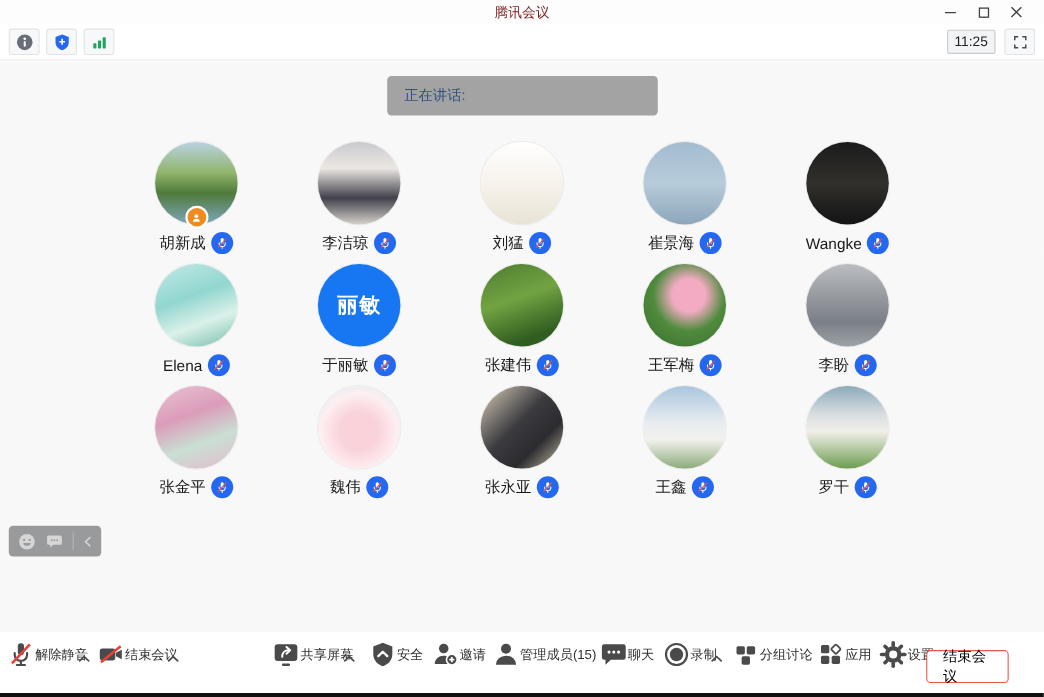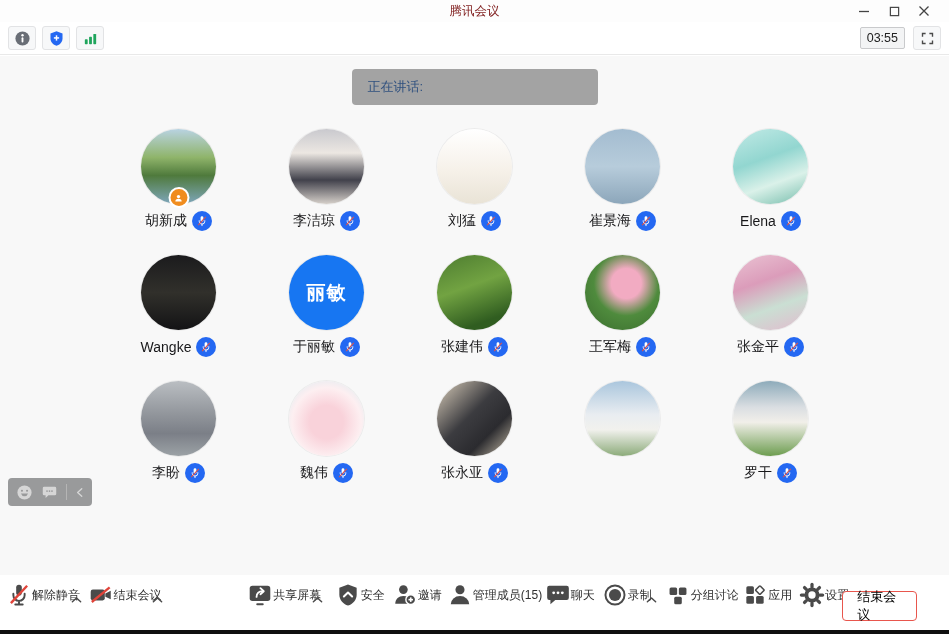--- a/index.html
+++ b/index.html
@@ -13,21 +13,21 @@
   .title{font-size:12.5px;color:#7f1d1d}
   .win-controls{position:absolute;right:10px;top:0;height:22px;display:flex;align-items:center}
   .win-btn{width:30px;height:22px;display:flex;align-items:center;justify-content:center;cursor:pointer}
   
   .toolbar{height:33px;background:#ffffff;border-bottom:1px solid #e9e9e9;display:flex;align-items:center;padding:0 8px;box-sizing:border-box}
   .chip{height:22px;min-width:26px;border:1px solid #e2e3e5;background:#f7f8f9;border-radius:3px;display:flex;align-items:center;justify-content:center;margin-right:6px}
   .timer-chip{margin-left:auto;margin-right:8px;padding:0 6px;font-size:12.5px;color:#222;background:#f3f4f5;border:1px solid #c9cacc;border-radius:2px;height:20px;display:flex;align-items:center}
   
   .main{position:absolute;top:56px;left:0;right:0;bottom:59px;background:#f8f8f8}
   .banner{width:246px;height:36px;margin:13px auto 0;background:#a3a3a3;border-radius:4px;display:flex;align-items:center;padding-left:16px;box-sizing:border-box;color:#30517f;font-size:13px}
-  .grid{width:740px;margin:24px auto 0;display:grid;grid-template-columns:repeat(5,148px);row-gap:24px}
+  .grid{width:740px;margin:24px auto 0;display:grid;grid-template-columns:repeat(5,148px);row-gap:9px}
   .cell{text-align:center;cursor:default}
   .avatar{width:75px;height:75px;border-radius:50%;margin:0 auto;position:relative;display:flex;align-items:center;justify-content:center;box-shadow:0 0 0 1px rgba(0,0,0,.05)}
   .avatar-text{color:#fff;font-size:19px;font-weight:bold;letter-spacing:1px}
   .host-badge{position:absolute;bottom:-4px;left:50%;transform:translateX(-50%);width:17px;height:17px;background:#f08c1e;border:2px solid #fff;border-radius:50%;display:flex;align-items:center;justify-content:center;box-sizing:content-box}
   .name-row{margin-top:7px;display:flex;align-items:center;justify-content:center;font-size:14px;color:#18181a}
   .mic{width:20px;height:20px;border-radius:50%;background:#2468f2;display:inline-flex;align-items:center;justify-content:center;margin-left:5px;flex:none}
   
   .side-panel{position:absolute;left:8px;top:478px;height:28px;background:#999a9b;border-radius:4px;display:flex;align-items:center;padding:0 8px;gap:8px}
   .sp-divider{width:1px;height:16px;background:#b5b5b5}
   .sp-btn{display:flex;align-items:center;justify-content:center;cursor:pointer}
@@ -80,21 +80,21 @@
       <line x1="8.3" y1="11.2" x2="15.7" y2="11.2" stroke="#fff" stroke-width="2.1"></line>
     </svg>
   </span>
   <span class="chip">
     <svg width="17" height="17" viewBox="0 0 24 24">
       <rect x="4" y="13" width="4" height="7" rx="1" fill="#1fa55c"></rect>
       <rect x="10" y="9.5" width="4" height="10.5" rx="1" fill="#1fa55c"></rect>
       <rect x="16" y="5.5" width="4" height="14.5" rx="1" fill="#1fa55c"></rect>
     </svg>
   </span>
-  <span class="timer-chip">03:55</span>
+  <span class="timer-chip">11:25</span>
   <span class="chip" style="margin-right:0">
     <svg width="15" height="15" viewBox="0 0 24 24">
       <path d="M4 9 V4 h5 M15 4 h5 v5 M20 15 v5 h-5 M9 20 H4 v-5" fill="none" stroke="#4a4a4a" stroke-width="2.2" stroke-linejoin="miter"></path>
     </svg>
   </span>
 </div>
 
 <div class="main">
   <div class="banner">
     <span>正在讲话:</span>
@@ -170,42 +170,42 @@
               <rect x="9.6" y="4" width="4.8" height="9" rx="2.4" fill="#fff"></rect>
               <path d="M7.2 11.5 v1 a4.8 4.8 0 0 0 9.6 0 v-1" fill="none" stroke="#fff" stroke-width="1.6" stroke-linecap="round"></path>
               <line x1="12" y1="17.6" x2="12" y2="20" stroke="#fff" stroke-width="1.6" stroke-linecap="round"></line>
               <line x1="5.5" y1="19" x2="18.5" y2="5" stroke="#d9534f" stroke-width="2"></line>
             </svg>
           </span>
       </div>
     </div>
 
     <div class="cell">
+      <div class="avatar" style="background:linear-gradient(180deg,#1b1b1d 0%,#31302b 50%,#131315 100%)">
+        <span class="avatar-text"></span>
+      </div>
+      <div class="name-row">
+        <span>Wangke</span>
+        <span class="mic">
+            <svg width="14" height="14" viewBox="0 0 24 24">
+              <rect x="9.6" y="4" width="4.8" height="9" rx="2.4" fill="#fff"></rect>
+              <path d="M7.2 11.5 v1 a4.8 4.8 0 0 0 9.6 0 v-1" fill="none" stroke="#fff" stroke-width="1.6" stroke-linecap="round"></path>
+              <line x1="12" y1="17.6" x2="12" y2="20" stroke="#fff" stroke-width="1.6" stroke-linecap="round"></line>
+              <line x1="5.5" y1="19" x2="18.5" y2="5" stroke="#d9534f" stroke-width="2"></line>
+            </svg>
+          </span>
+      </div>
+    </div>
+
+    <div class="cell">
       <div class="avatar" style="background:linear-gradient(160deg,#c2eae6 0%,#92d6d0 40%,#daf1e9 68%,#74bcab 100%)">
         <span class="avatar-text"></span>
       </div>
       <div class="name-row">
         <span>Elena</span>
-        <span class="mic">
-            <svg width="14" height="14" viewBox="0 0 24 24">
-              <rect x="9.6" y="4" width="4.8" height="9" rx="2.4" fill="#fff"></rect>
-              <path d="M7.2 11.5 v1 a4.8 4.8 0 0 0 9.6 0 v-1" fill="none" stroke="#fff" stroke-width="1.6" stroke-linecap="round"></path>
-              <line x1="12" y1="17.6" x2="12" y2="20" stroke="#fff" stroke-width="1.6" stroke-linecap="round"></line>
-              <line x1="5.5" y1="19" x2="18.5" y2="5" stroke="#d9534f" stroke-width="2"></line>
-            </svg>
-          </span>
-      </div>
-    </div>
-
-    <div class="cell">
-      <div class="avatar" style="background:linear-gradient(180deg,#1b1b1d 0%,#31302b 50%,#131315 100%)">
-        <span class="avatar-text"></span>
-      </div>
-      <div class="name-row">
-        <span>Wangke</span>
         <span class="mic">
             <svg width="14" height="14" viewBox="0 0 24 24">
               <rect x="9.6" y="4" width="4.8" height="9" rx="2.4" fill="#fff"></rect>
               <path d="M7.2 11.5 v1 a4.8 4.8 0 0 0 9.6 0 v-1" fill="none" stroke="#fff" stroke-width="1.6" stroke-linecap="round"></path>
               <line x1="12" y1="17.6" x2="12" y2="20" stroke="#fff" stroke-width="1.6" stroke-linecap="round"></line>
               <line x1="5.5" y1="19" x2="18.5" y2="5" stroke="#d9534f" stroke-width="2"></line>
             </svg>
           </span>
       </div>
     </div>
@@ -255,54 +255,54 @@
               <rect x="9.6" y="4" width="4.8" height="9" rx="2.4" fill="#fff"></rect>
               <path d="M7.2 11.5 v1 a4.8 4.8 0 0 0 9.6 0 v-1" fill="none" stroke="#fff" stroke-width="1.6" stroke-linecap="round"></path>
               <line x1="12" y1="17.6" x2="12" y2="20" stroke="#fff" stroke-width="1.6" stroke-linecap="round"></line>
               <line x1="5.5" y1="19" x2="18.5" y2="5" stroke="#d9534f" stroke-width="2"></line>
             </svg>
           </span>
       </div>
     </div>
 
     <div class="cell">
+      <div class="avatar" style="background:linear-gradient(180deg,#babec2 0%,#90949a 46%,#7b7f87 70%,#9ca2a6 100%)">
+        <span class="avatar-text"></span>
+      </div>
+      <div class="name-row">
+        <span>李盼</span>
+        <span class="mic">
+            <svg width="14" height="14" viewBox="0 0 24 24">
+              <rect x="9.6" y="4" width="4.8" height="9" rx="2.4" fill="#fff"></rect>
+              <path d="M7.2 11.5 v1 a4.8 4.8 0 0 0 9.6 0 v-1" fill="none" stroke="#fff" stroke-width="1.6" stroke-linecap="round"></path>
+              <line x1="12" y1="17.6" x2="12" y2="20" stroke="#fff" stroke-width="1.6" stroke-linecap="round"></line>
+              <line x1="5.5" y1="19" x2="18.5" y2="5" stroke="#d9534f" stroke-width="2"></line>
+            </svg>
+          </span>
+      </div>
+    </div>
+
+    <div class="cell">
       <div class="avatar" style="background:linear-gradient(160deg,#eac3d3 0%,#db9cba 36%,#cadfd3 66%,#e2bbce 100%)">
         <span class="avatar-text"></span>
       </div>
       <div class="name-row">
         <span>张金平</span>
         <span class="mic">
             <svg width="14" height="14" viewBox="0 0 24 24">
               <rect x="9.6" y="4" width="4.8" height="9" rx="2.4" fill="#fff"></rect>
               <path d="M7.2 11.5 v1 a4.8 4.8 0 0 0 9.6 0 v-1" fill="none" stroke="#fff" stroke-width="1.6" stroke-linecap="round"></path>
               <line x1="12" y1="17.6" x2="12" y2="20" stroke="#fff" stroke-width="1.6" stroke-linecap="round"></line>
               <line x1="5.5" y1="19" x2="18.5" y2="5" stroke="#d9534f" stroke-width="2"></line>
             </svg>
           </span>
       </div>
     </div>
 
     <div class="cell">
-      <div class="avatar" style="background:linear-gradient(180deg,#babec2 0%,#90949a 46%,#7b7f87 70%,#9ca2a6 100%)">
-        <span class="avatar-text"></span>
-      </div>
-      <div class="name-row">
-        <span>李盼</span>
-        <span class="mic">
-            <svg width="14" height="14" viewBox="0 0 24 24">
-              <rect x="9.6" y="4" width="4.8" height="9" rx="2.4" fill="#fff"></rect>
-              <path d="M7.2 11.5 v1 a4.8 4.8 0 0 0 9.6 0 v-1" fill="none" stroke="#fff" stroke-width="1.6" stroke-linecap="round"></path>
-              <line x1="12" y1="17.6" x2="12" y2="20" stroke="#fff" stroke-width="1.6" stroke-linecap="round"></line>
-              <line x1="5.5" y1="19" x2="18.5" y2="5" stroke="#d9534f" stroke-width="2"></line>
-            </svg>
-          </span>
-      </div>
-    </div>
-
-    <div class="cell">
       <div class="avatar" style="background:radial-gradient(circle at 50% 55%,#f9d2da 30%,#fdeff1 62%,#d2eaf1 100%)">
         <span class="avatar-text"></span>
       </div>
       <div class="name-row">
         <span>魏伟</span>
         <span class="mic">
             <svg width="14" height="14" viewBox="0 0 24 24">
               <rect x="9.6" y="4" width="4.8" height="9" rx="2.4" fill="#fff"></rect>
               <path d="M7.2 11.5 v1 a4.8 4.8 0 0 0 9.6 0 v-1" fill="none" stroke="#fff" stroke-width="1.6" stroke-linecap="round"></path>
               <line x1="12" y1="17.6" x2="12" y2="20" stroke="#fff" stroke-width="1.6" stroke-linecap="round"></line>
@@ -325,20 +325,31 @@
               <line x1="12" y1="17.6" x2="12" y2="20" stroke="#fff" stroke-width="1.6" stroke-linecap="round"></line>
               <line x1="5.5" y1="19" x2="18.5" y2="5" stroke="#d9534f" stroke-width="2"></line>
             </svg>
           </span>
       </div>
     </div>
 
     <div class="cell">
       <div class="avatar" style="background:linear-gradient(180deg,#aac6dd 0%,#e9edf1 45%,#f1f1ed 65%,#8cab7a 100%)">
         <span class="avatar-text"></span>
+      </div>
+      <div class="name-row">
+        <span>王鑫</span>
+        <span class="mic">
+            <svg width="14" height="14" viewBox="0 0 24 24">
+              <rect x="9.6" y="4" width="4.8" height="9" rx="2.4" fill="#fff"></rect>
+              <path d="M7.2 11.5 v1 a4.8 4.8 0 0 0 9.6 0 v-1" fill="none" stroke="#fff" stroke-width="1.6" stroke-linecap="round"></path>
+              <line x1="12" y1="17.6" x2="12" y2="20" stroke="#fff" stroke-width="1.6" stroke-linecap="round"></line>
+              <line x1="5.5" y1="19" x2="18.5" y2="5" stroke="#d9534f" stroke-width="2"></line>
+            </svg>
+          </span>
       </div>
     </div>
 
     <div class="cell">
       <div class="avatar" style="background:linear-gradient(180deg,#8dabba 0%,#dadee2 35%,#f1efe9 55%,#6d9d50 100%)">
         <span class="avatar-text"></span>
       </div>
       <div class="name-row">
         <span>罗干</span>
         <span class="mic">

